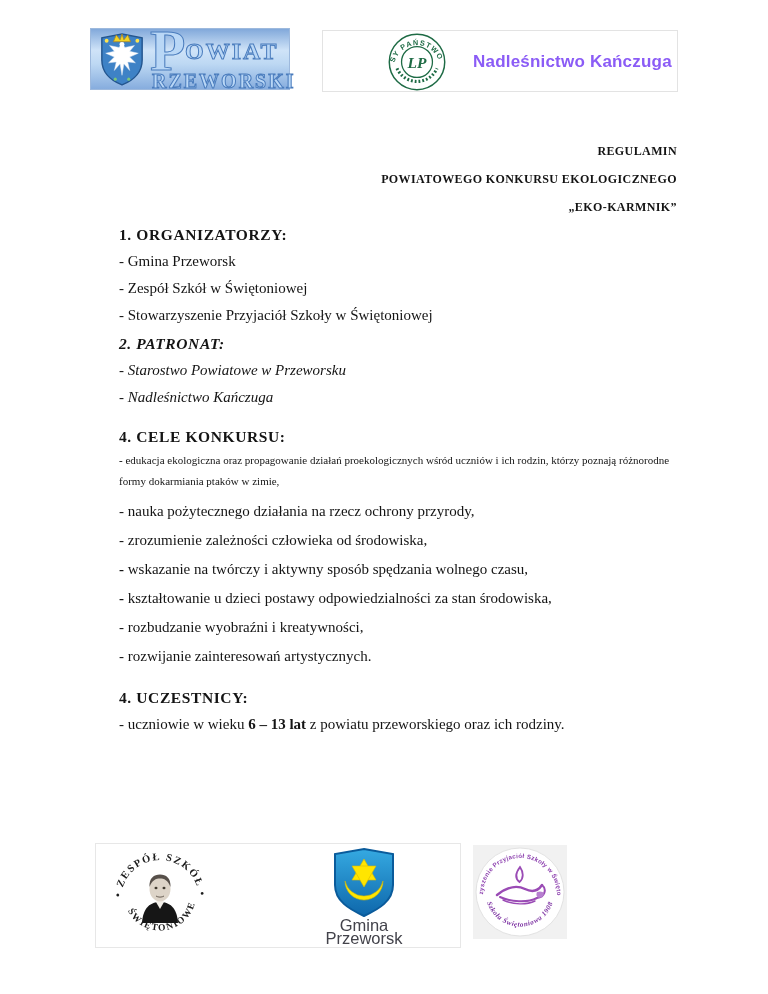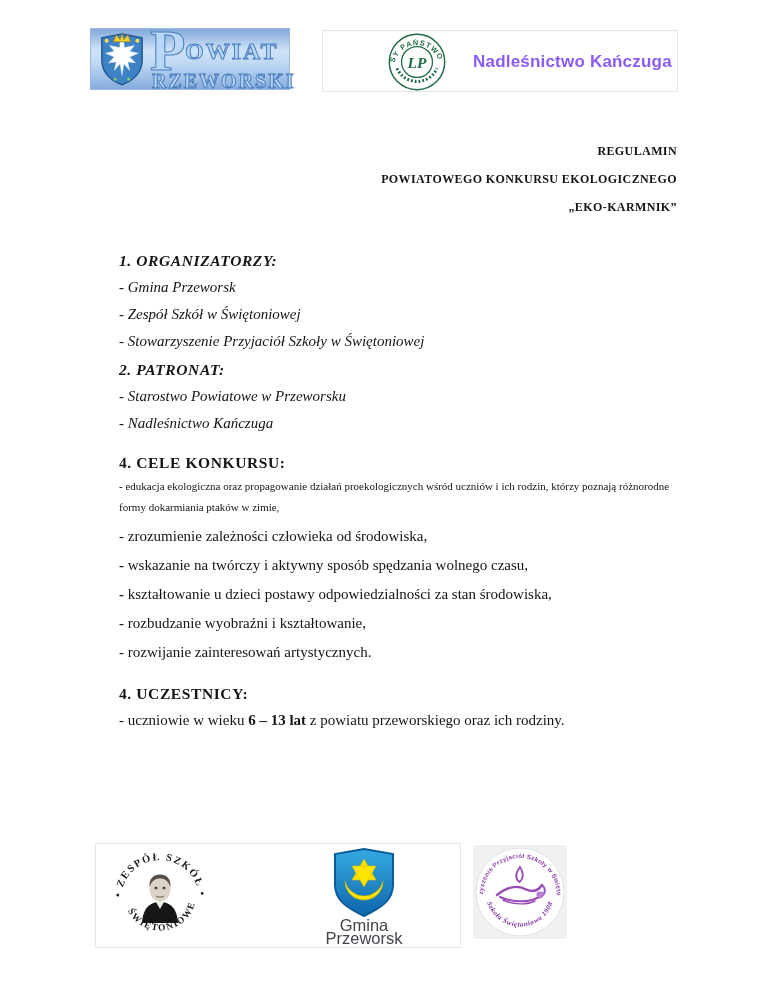--- a/index.html
+++ b/index.html
@@ -32,21 +32,21 @@
     font-family:"Liberation Sans", sans-serif; font-weight:bold;
     font-size:17px; color:#8b5cf6; letter-spacing:0.2px;
   }
 
   
   .main { position:absolute; left:119px; top:137px; width:558px; }
   .doc-title { text-align:right; font-weight:bold; font-size:12px;
     line-height:28px; letter-spacing:0.4px; }
   .sec-heading { font-weight:bold; font-size:15.5px; line-height:27px;
     letter-spacing:0.6px; }
-  .sec1 { margin-top:26px;font-style:italic; }
+  .sec1 { margin-top:0; }
   .sec2 { margin-top:1px;font-style:italic; }
   .sec3 { margin-top:12px; }
   .sec4 { margin-top:17px; }
   .line { font-size:15px; line-height:27px; }
   .goal-par { font-size:11px; line-height:21px; }
   .goal { font-size:15px; line-height:21px; margin-top:8px; }
   .goal-first { margin-top:9px; }
   .b { font-weight:bold; }
 
   
@@ -112,24 +112,25 @@
 
     <div class="sec2">
       <div class="sec-heading">2. PATRONAT:</div>
       <div class="line">- Starostwo Powiatowe w Przeworsku</div>
       <div class="line">- Nadleśnictwo Kańczuga</div>
     </div>
 
     <div class="sec3">
       <div class="sec-heading">4. CELE KONKURSU:</div>
       <div class="goal-par"><span class="b">- </span><span>edukacja ekologiczna oraz propagowanie działań proekologicznych wśród uczniów i ich rodzin, którzy poznają różnorodne formy dokarmiania ptaków w zimie,</span></div>
+      <div class="goal goal-first"><span>- </span><span>nauka pożytecznego działania na rzecz ochrony przyrody,</span></div>
       <div class="goal"><span>- </span><span>zrozumienie zależności człowieka od środowiska,</span></div>
       <div class="goal"><span class="b">- </span><span>wskazanie na twórczy i aktywny sposób spędzania wolnego czasu,</span></div>
       <div class="goal"><span class="b">- </span><span>kształtowanie u dzieci postawy odpowiedzialności za stan środowiska,</span></div>
-      <div class="goal"><span>- </span><span>rozbudzanie wyobraźni i kształtowanie,</span></div>
+      <div class="goal"><span>- </span><span>rozbudzanie wyobraźni i kreatywności,</span></div>
       <div class="goal"><span>- </span><span>rozwijanie zainteresowań artystycznych.</span></div>
     </div>
 
     <div class="sec4">
       <div class="sec-heading">4. UCZESTNICY:</div>
       <div class="line"><span>- uczniowie w wieku </span><span class="b">6 – 13 lat</span><span> z powiatu przeworskiego oraz ich rodziny.</span></div>
     </div>
 
   </div>
 

